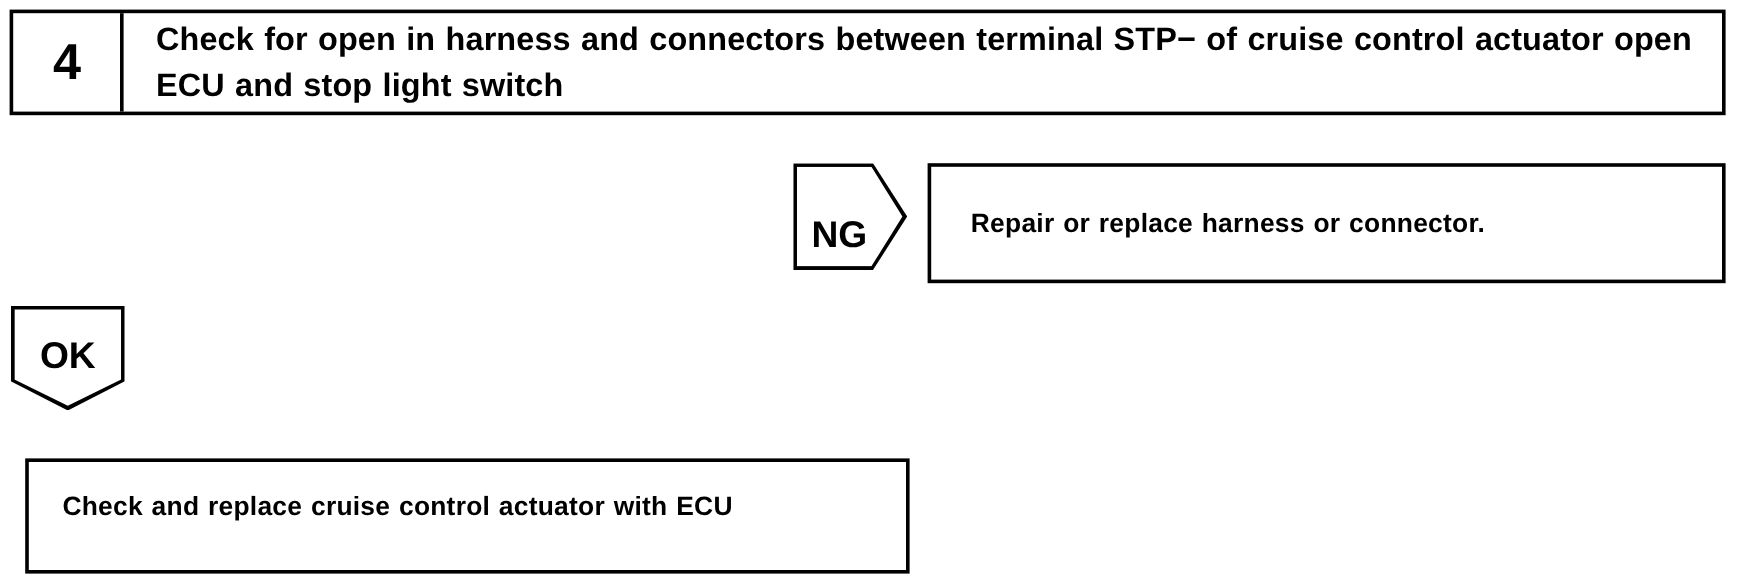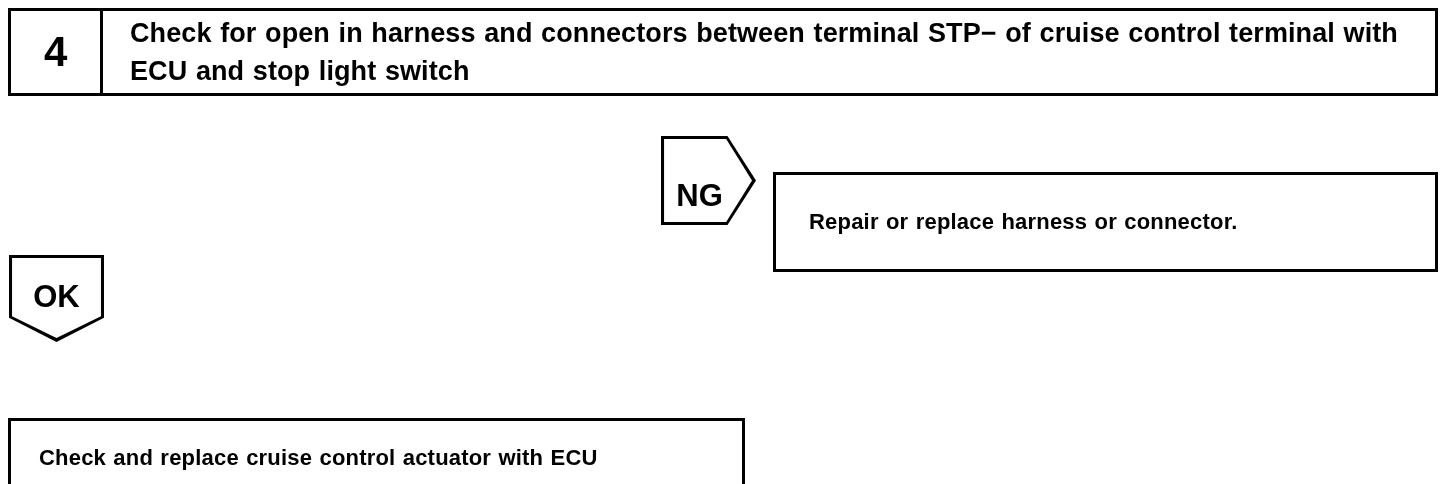--- a/index.html
+++ b/index.html
@@ -124,61 +124,60 @@
   }
 
   
   .action-box {
     position: absolute;
     border: 3px solid #000000;
     box-sizing: border-box;
     background: #ffffff;
     display: flex;
     align-items: center;
-    margin-top: 36px;
   }
   .action-text {
     font-size: 22px;
     font-weight: bold;
     color: #000000;
     line-height: 1.45;
     letter-spacing: 0.2px;
     word-spacing: 1px;
   }
 
   .box-repair {
     left: 773px;
     top: 136px;
     width: 665px;
     height: 100px;
     padding-left: 33px;
     padding-right: 12px;
   }
   .box-final {
-    left: 8px;
+    left: 21px;
     top: 382px;
     width: 737px;
     height: 96px;
     padding-left: 28px;
     padding-right: 12px;
     align-items: flex-start;
     padding-top: 21px;
   }
 </style>
 </head>
 <body>
 
 <div id="page">
 
   <div class="step-header">
     <div class="step-number-cell">
       <span class="step-number">4</span>
     </div>
     <div class="step-desc-cell">
-      <span class="step-desc-text">Check for open in harness and connectors between terminal STP− of cruise control terminal with ECU and stop light switch</span>
+      <span class="step-desc-text">Check for open in harness and connectors between terminal STP− of cruise control actuator open ECU and stop light switch</span>
     </div>
   </div>
 
   <div class="badge badge-ng">
     <div class="badge-inner">
       <span class="badge-label">NG</span>
     </div>
   </div>
 
   <div class="action-box box-repair">

